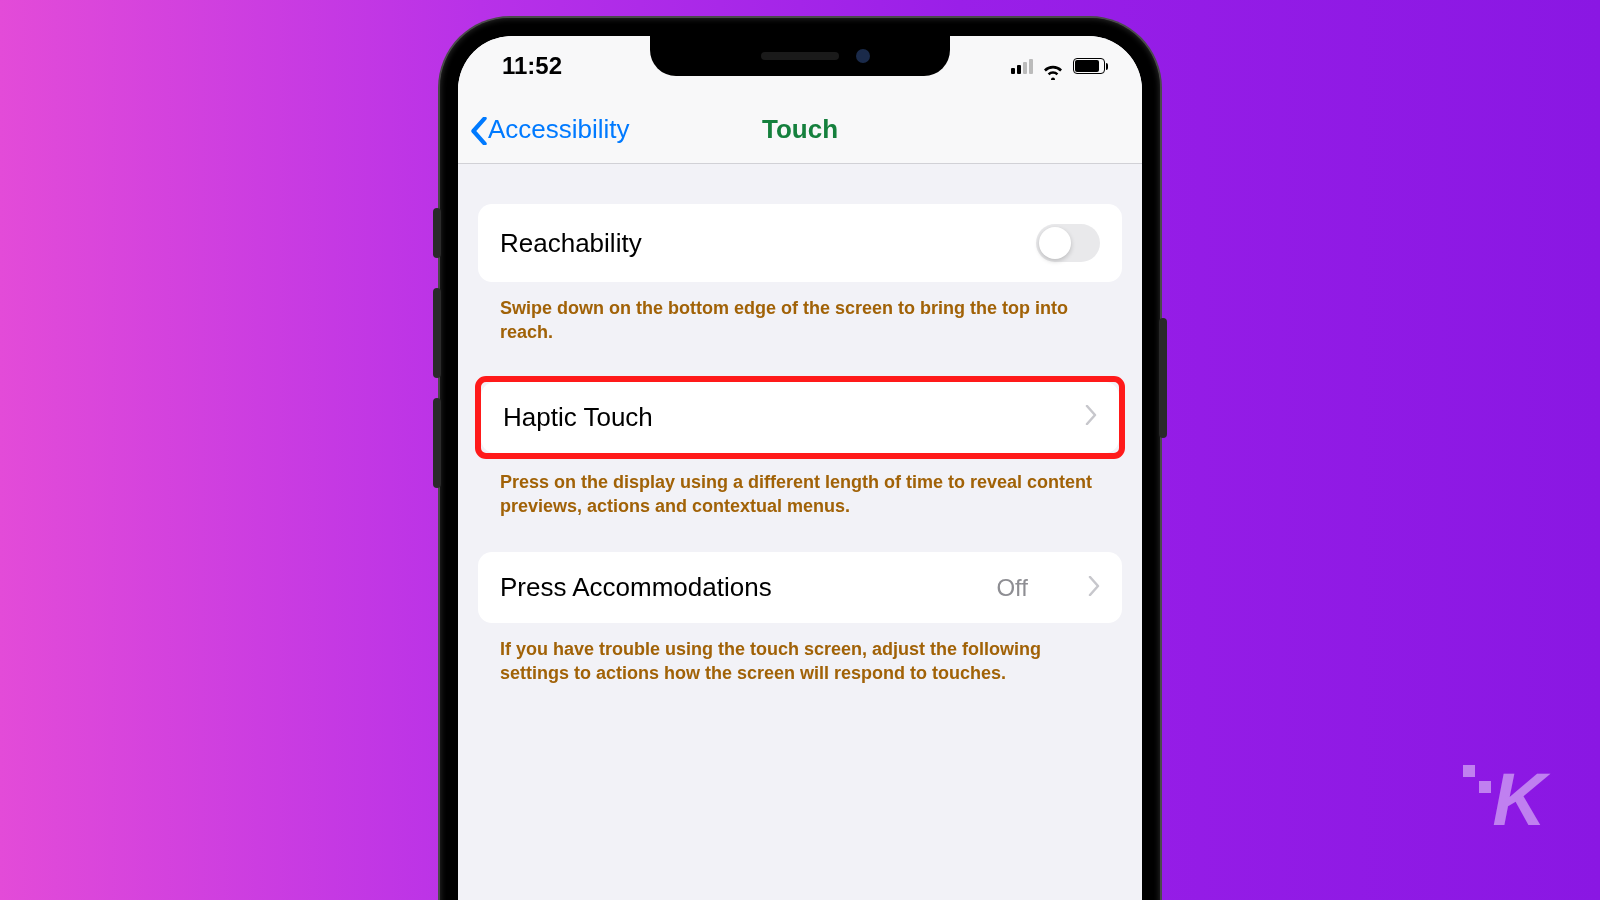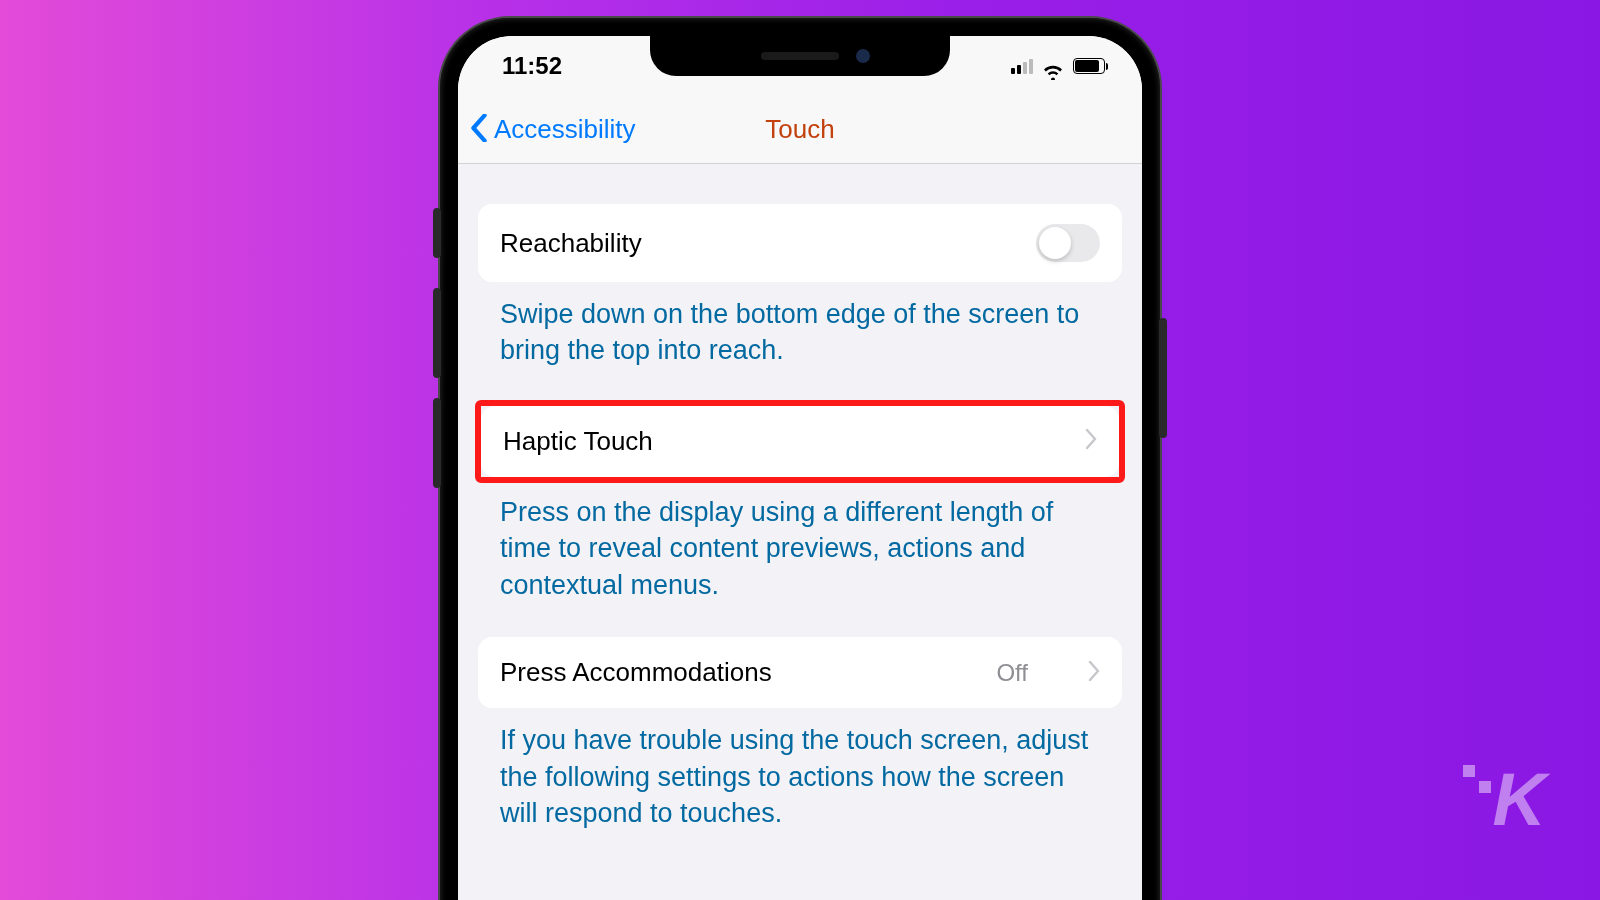--- a/index.html
+++ b/index.html
@@ -92,36 +92,36 @@
     .nav-bar {
       height: 68px;
       background: #f8f8f9;
       border-bottom: 1px solid #d1d1d6;
       position: relative;
       display: flex;
       align-items: center;
     }
     .back-btn {
       display: flex;
-      align-items: flex-start;
-      gap: 6px;
+      align-items: flex-end;
+      gap: 0;
       padding-left: 12px;
       color: #007aff;
       font-size: 26px;
       font-weight: 400;
       cursor: pointer;
     }
     .back-btn svg { width: 18px; height: 28px; }
     .nav-title {
       position: absolute;
       left: 50%;
       transform: translateX(-50%);
       font-size: 26px;
-      font-weight: 400;
-      color: #c2410c;
+      font-weight: 700;
+      color: #15803d;
     }
     .content {
       padding: 40px 20px 0;
       overflow: hidden;
     }
     .cell {
       background: #fff;
       border-radius: 14px;
       padding: 20px 22px;
       display: flex;
@@ -156,28 +156,29 @@
       top: 3px;
       width: 32px;
       height: 32px;
       background: #fff;
       border-radius: 50%;
       box-shadow: 0 2px 5px rgba(0,0,0,0.2);
     }
     .toggle.off .knob { left: 3px; }
     .toggle.on .knob { right: 3px; }
     .footer-text {
-      font-size: 27px;
-      color: #0369a1;
+      font-size: 18px;
+      color: #a16207;
       padding: 14px 22px 34px;
       line-height: 1.35;
+      font-weight: bold;
     }
     .highlight {
       border: 6px solid #ff1a1a;
-      border-radius: 6px;
+      border-radius: 11px;
       margin: -3px;
     }
     .highlight .cell-label { padding-left: 0; }
     .watermark {
       position: absolute;
       bottom: 58px;
       right: 56px;
       color: rgba(255,255,255,0.45);
       font-size: 74px;
       font-weight: 800;

